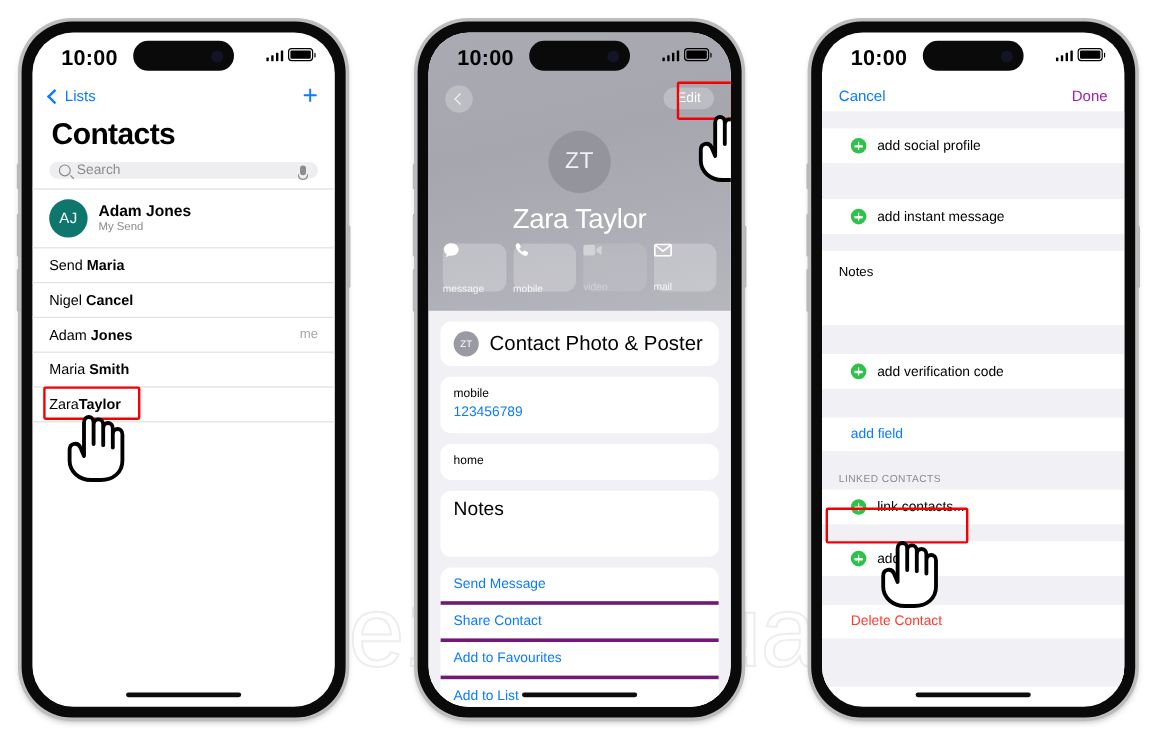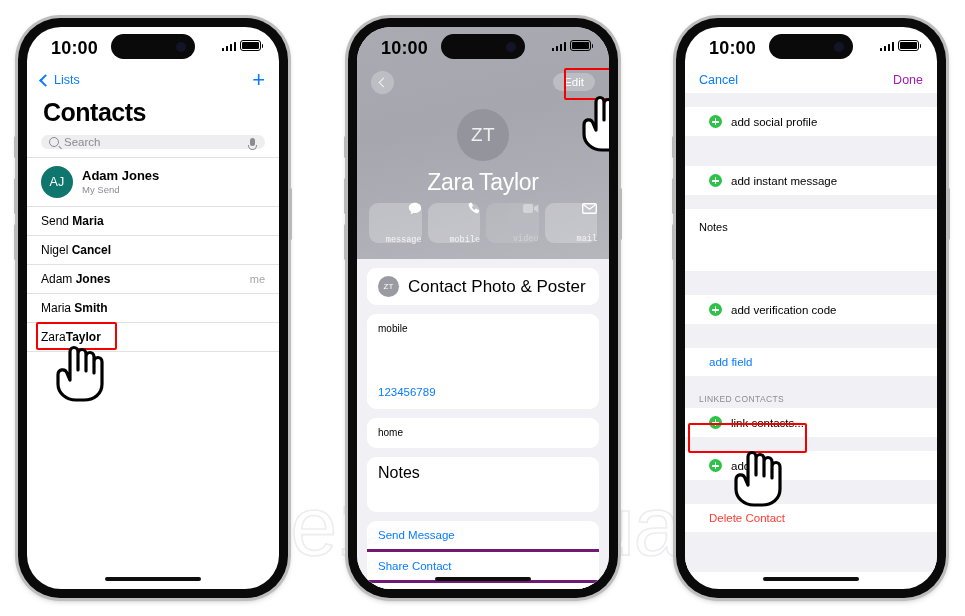--- a/index.html
+++ b/index.html
@@ -205,42 +205,42 @@
     position:absolute;top:142px;left:0;width:100%;
     text-align:center;color:#fff;font-size:23px;letter-spacing:-.3px;
   }
   .actionrow{
     position:absolute;bottom:16px;left:12px;right:12px;
     display:flex;gap:6px;
   }
   .act{
     flex:1;height:40px;border-radius:9px;
     background:rgba(255,255,255,.24);
-    display:flex;flex-direction:column;align-items:flex-end;justify-content:center;gap:20px;font-family:Liberation Mono, monospace;
+    display:flex;flex-direction:column;align-items:flex-start;justify-content:center;gap:20px;
   }
   .act.disabled{opacity:.45;}
   .act .lbl{font-size:8.5px;color:#f5f5f7;}
   .act .ic{height:14px;display:flex;align-items:center;justify-content:center;color:#fff;}
   .p2body{background:#f1f1f5;padding:9px 10px 0;}
   .card{
     background:#fff;border-radius:9px;margin-bottom:9px;
     overflow:hidden;
   }
   .cardrow{
     display:flex;align-items:center;gap:9px;
     padding:8px 11px;
   }
   .smav{
     width:21px;height:21px;border-radius:50%;background:#9a9aa2;color:#fff;
     font-size:8px;display:flex;align-items:center;justify-content:center;flex:none;
   }
   .cp-label{font-size:17px;color:#000;}
   .field{padding:7px 11px 8px;}
   .f-k{font-size:10px;color:#000;line-height:1.5;}
-  .f-v{font-size:11.5px;color:#0a7bff;line-height:1.5;margin-top:48px;}
+  .f-v{font-size:11.5px;color:#0a7bff;line-height:1.5;}
   .notes{padding:7px 11px 30px;}
   .linkcard{background:#fff;border-radius:9px;overflow:hidden;}
   .linkrow{
     padding:8px 11px;font-size:11.5px;color:#0a7bff;
     border-bottom:3px solid #701a75;
   }
   .linkrow:last-child{border-bottom:none;}
 
   
   .p3nav{

